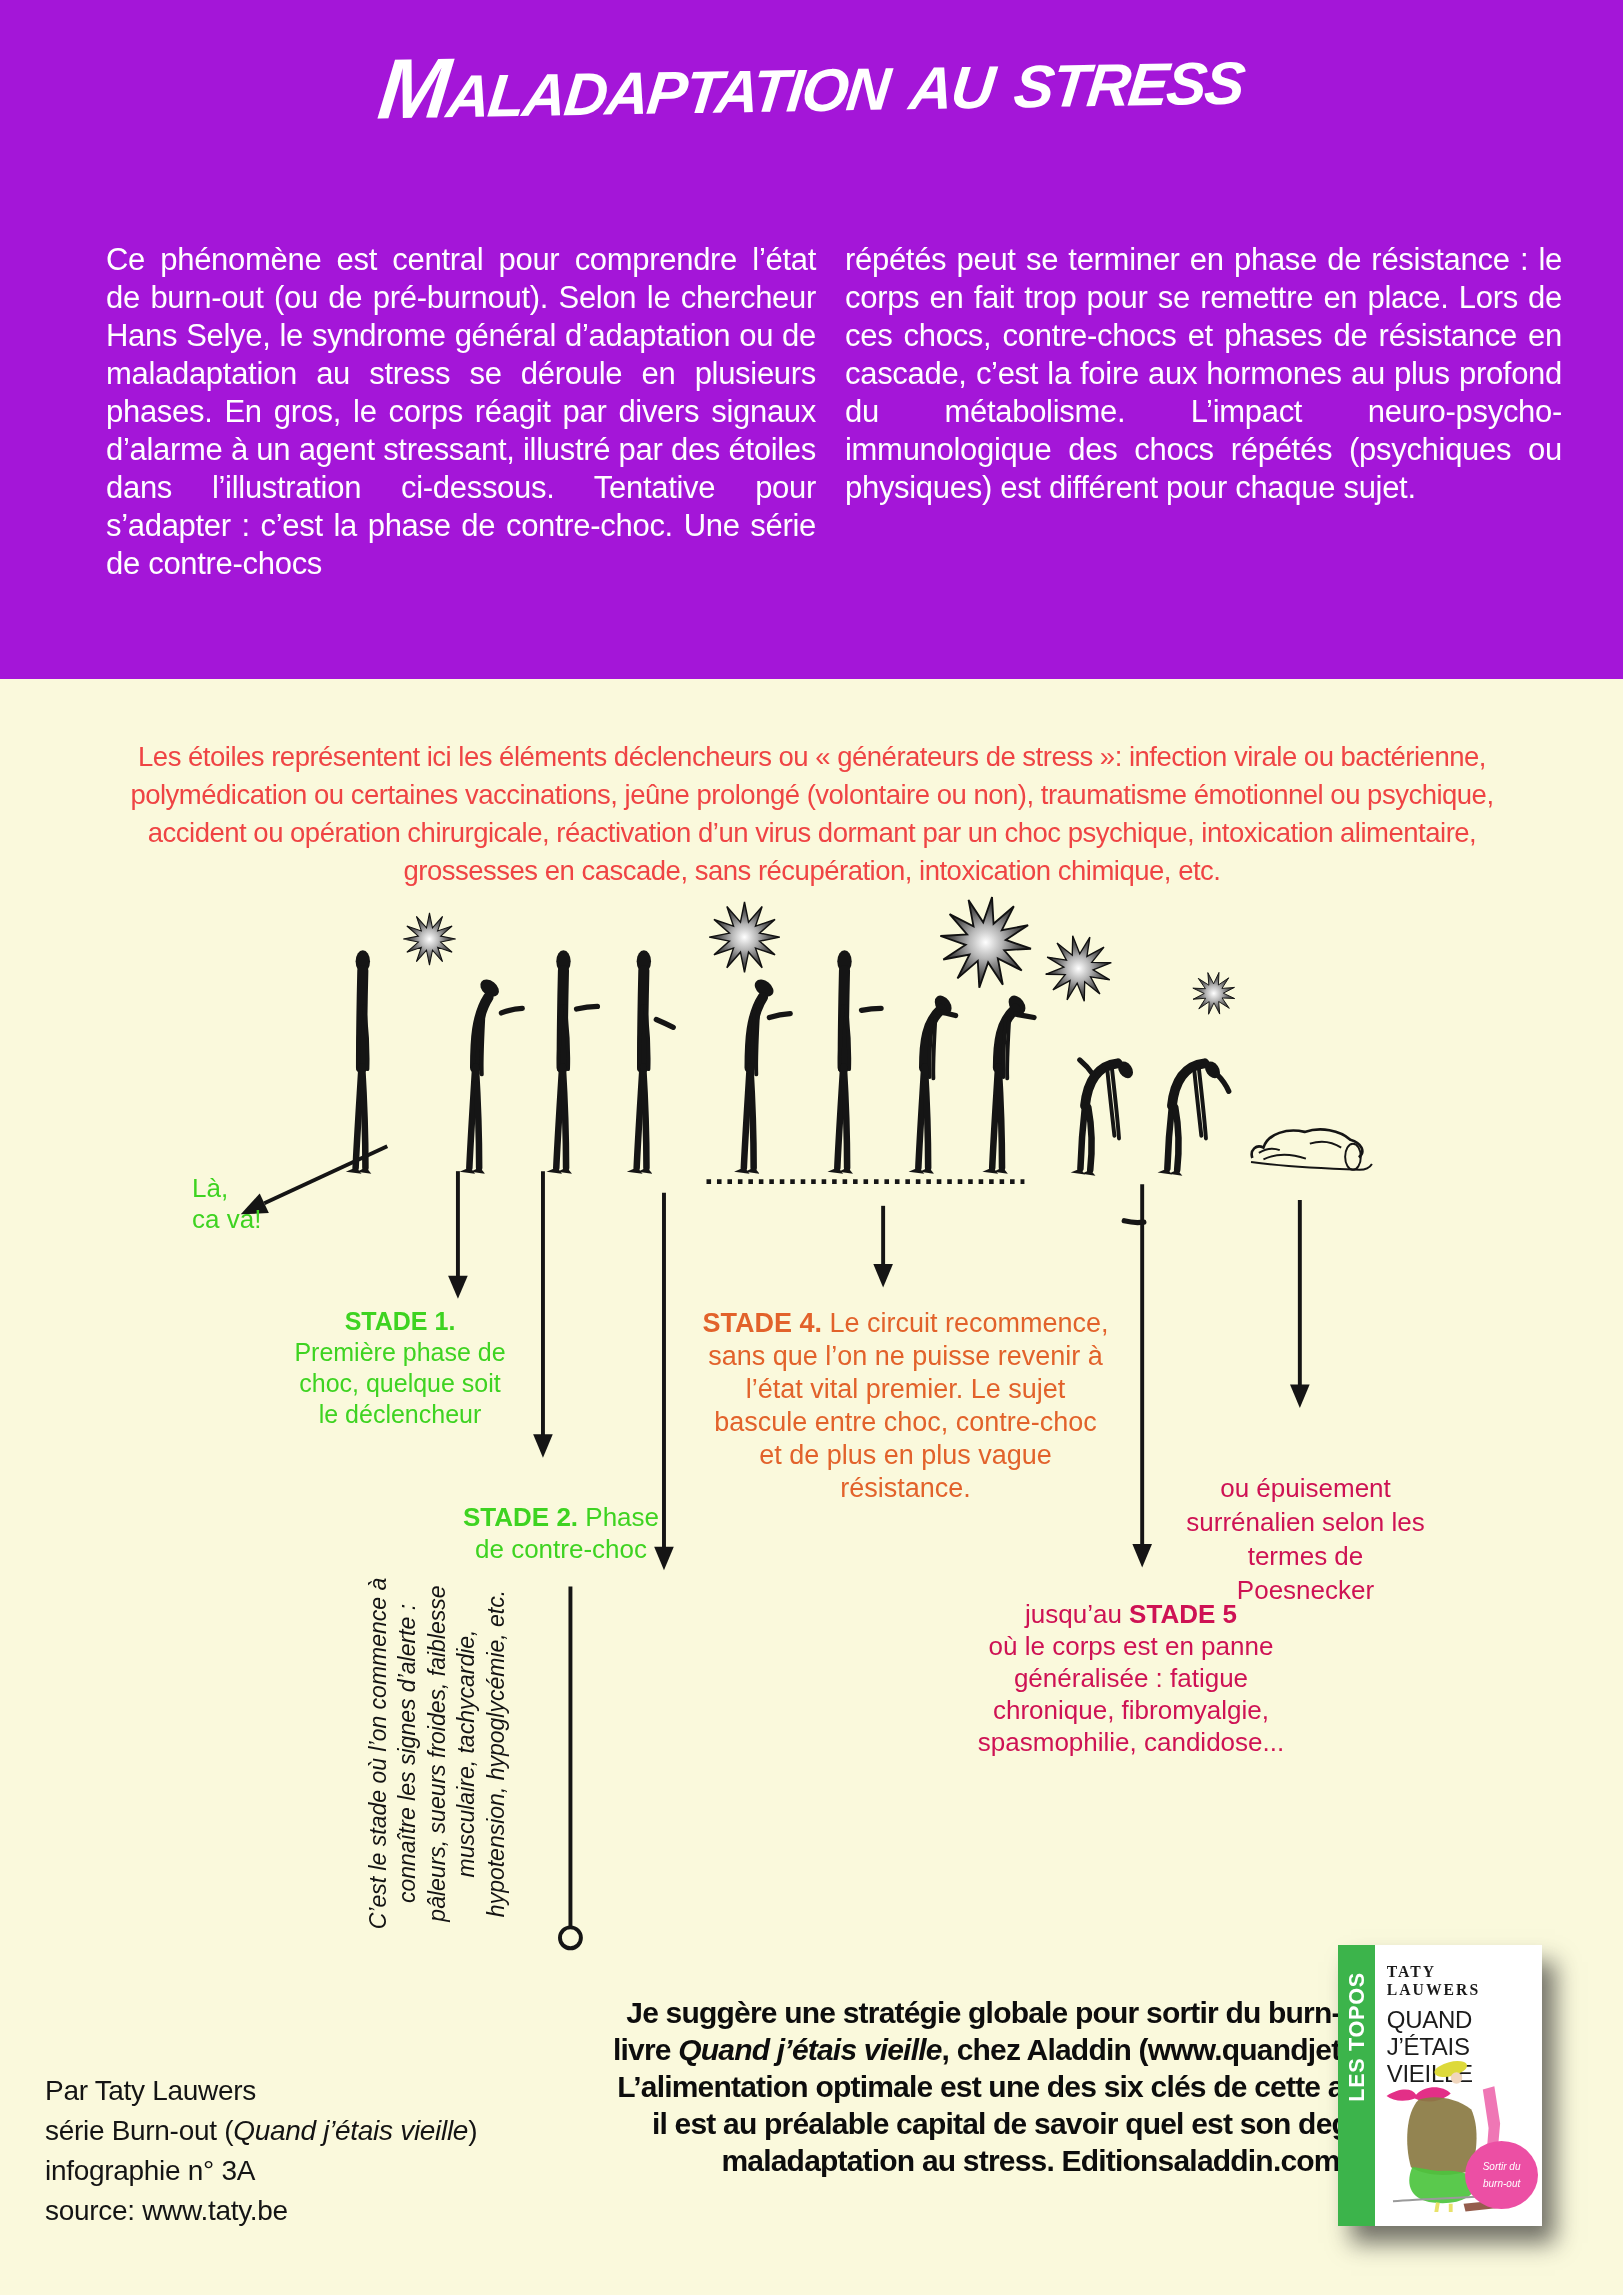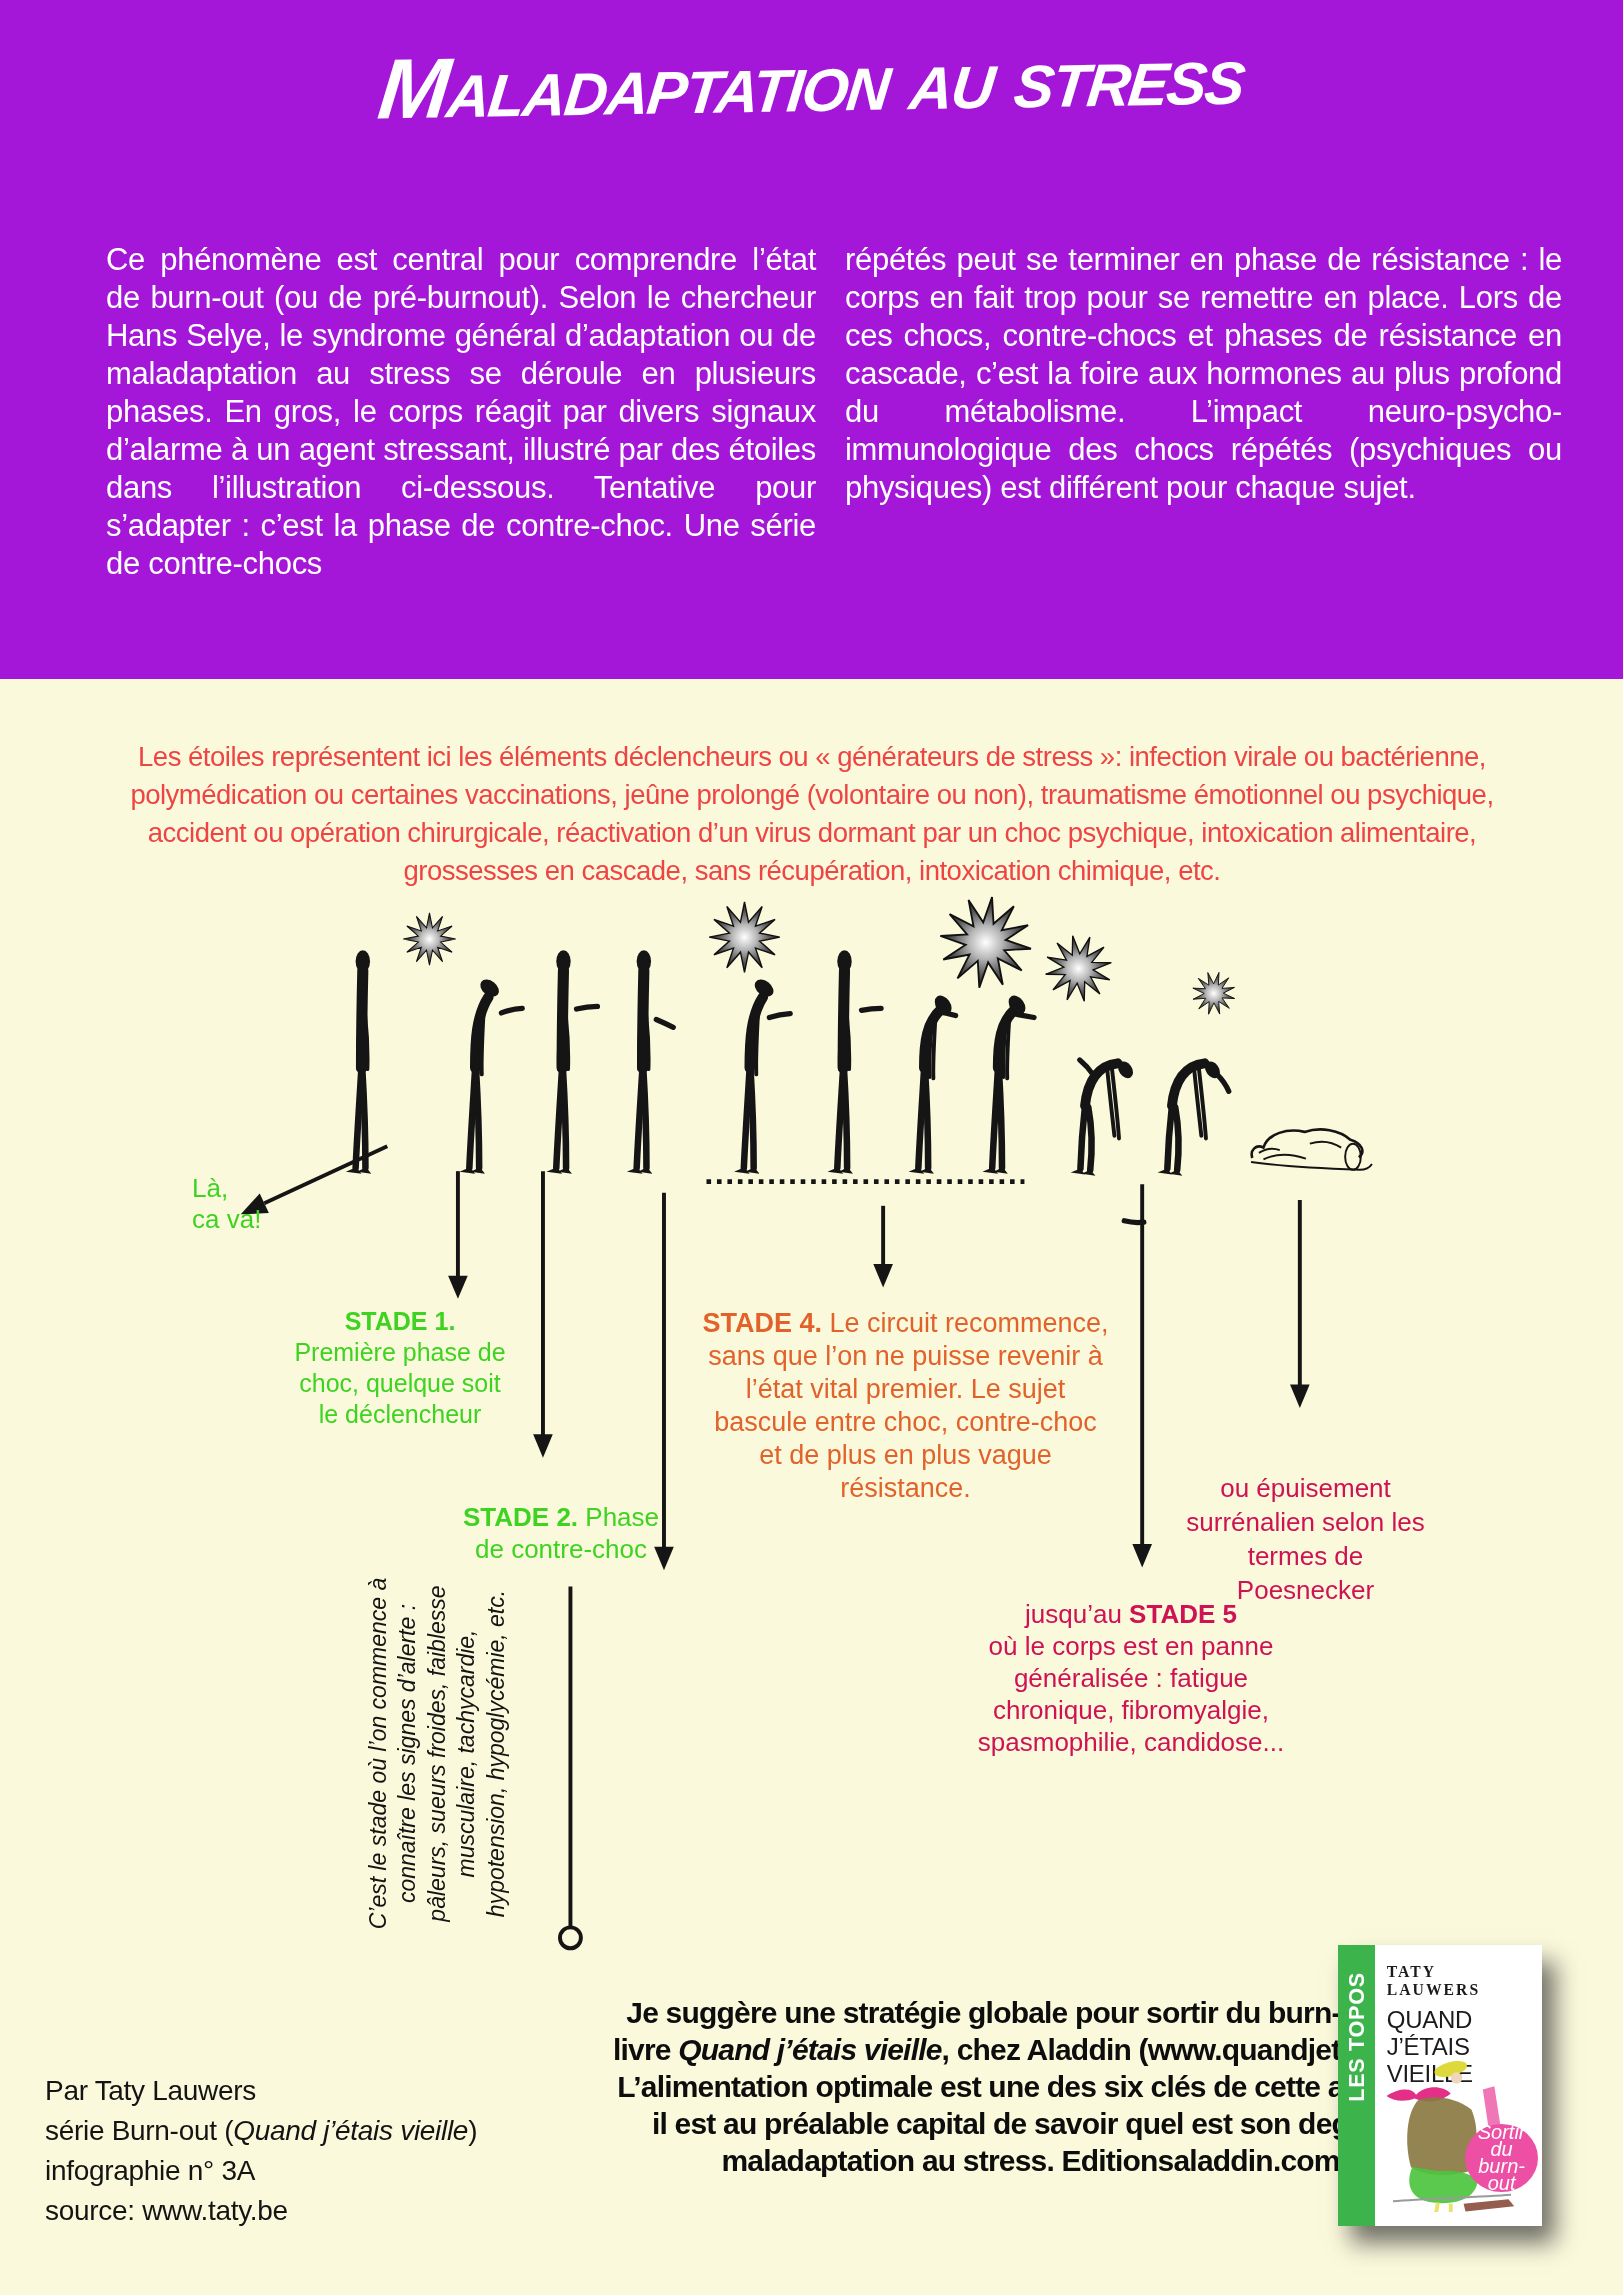--- a/index.html
+++ b/index.html
@@ -66,22 +66,22 @@
   }
   .spine{width:37px;height:100%;background:var(--book_green);position:relative;flex:none;}
   .spine-label{
     position:absolute;left:50%;top:79px;transform:translateX(-50%) rotate(-90deg);
     transform-origin:center;color:#fff;font-weight:700;font-size:21.6px;letter-spacing:0.7px;white-space:nowrap;
   }
   .cover{position:relative;flex:1;padding:18.3px 9.2px 0 11.8px;}
   .book-author{font-weight:700;font-size:15.7px;letter-spacing:2px;color:#1b1b1b;font-family:Liberation Serif, serif;}
   .book-title{font-weight:400;font-size:24px;line-height:27px;color:#1b1b1b;margin-top:6.5px;letter-spacing:-0.3px;}
   .badge{
-    position:absolute;right:3.9px;bottom:34px;width:73px;height:68px;border-radius:50%;
-    background:var(--badge_pink);color:#fff;font-style:italic;font-size:20px;line-height:17px;
+    position:absolute;right:3.9px;bottom:17px;width:73px;height:68px;border-radius:50%;
+    background:var(--badge_pink);color:#fff;font-style:italic;font-size:10px;line-height:17px;
     display:flex;flex-direction:column;align-items:center;justify-content:center;text-align:center;
   }
   .bold{font-weight:700;}
   .it{font-style:italic;}
   svg{position:absolute;pointer-events:none;}
 </style>
 </head>
 <body>
 
 <div id="page">

